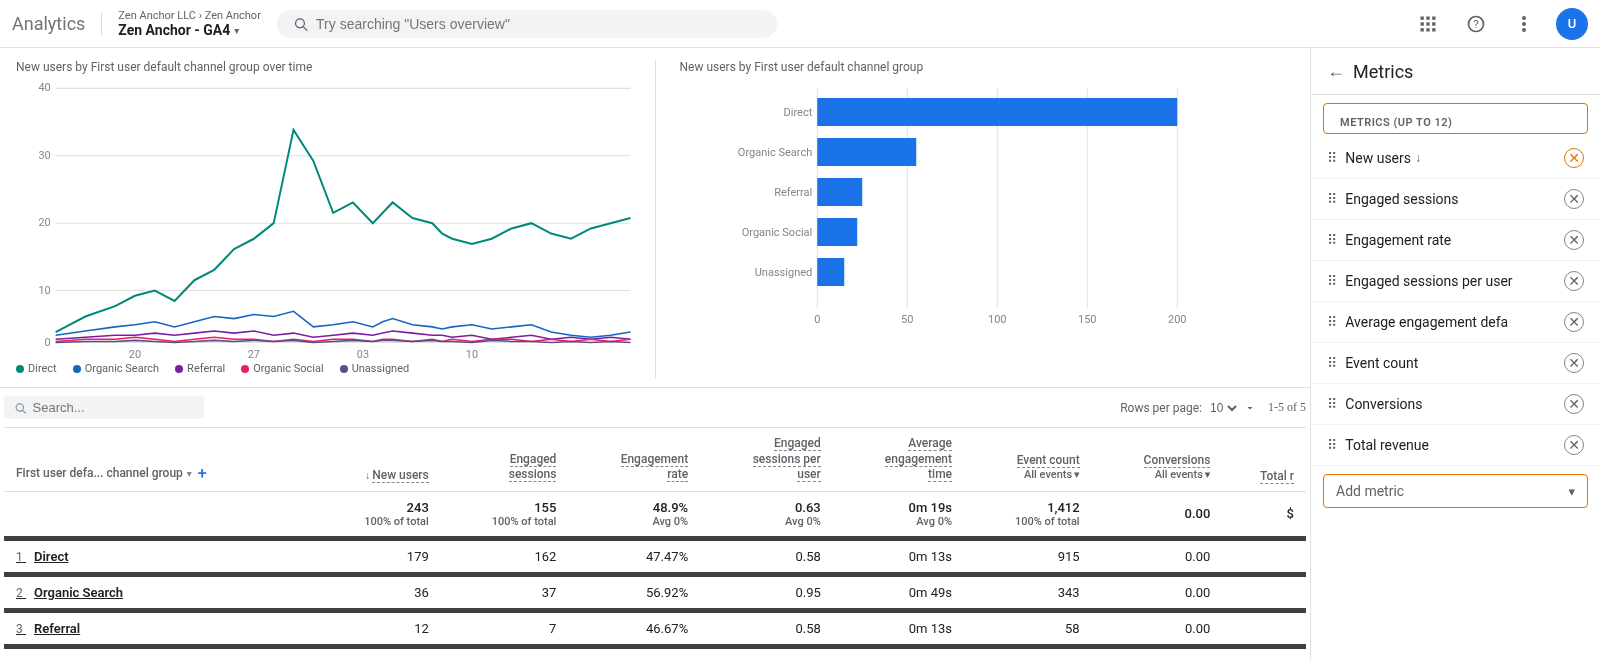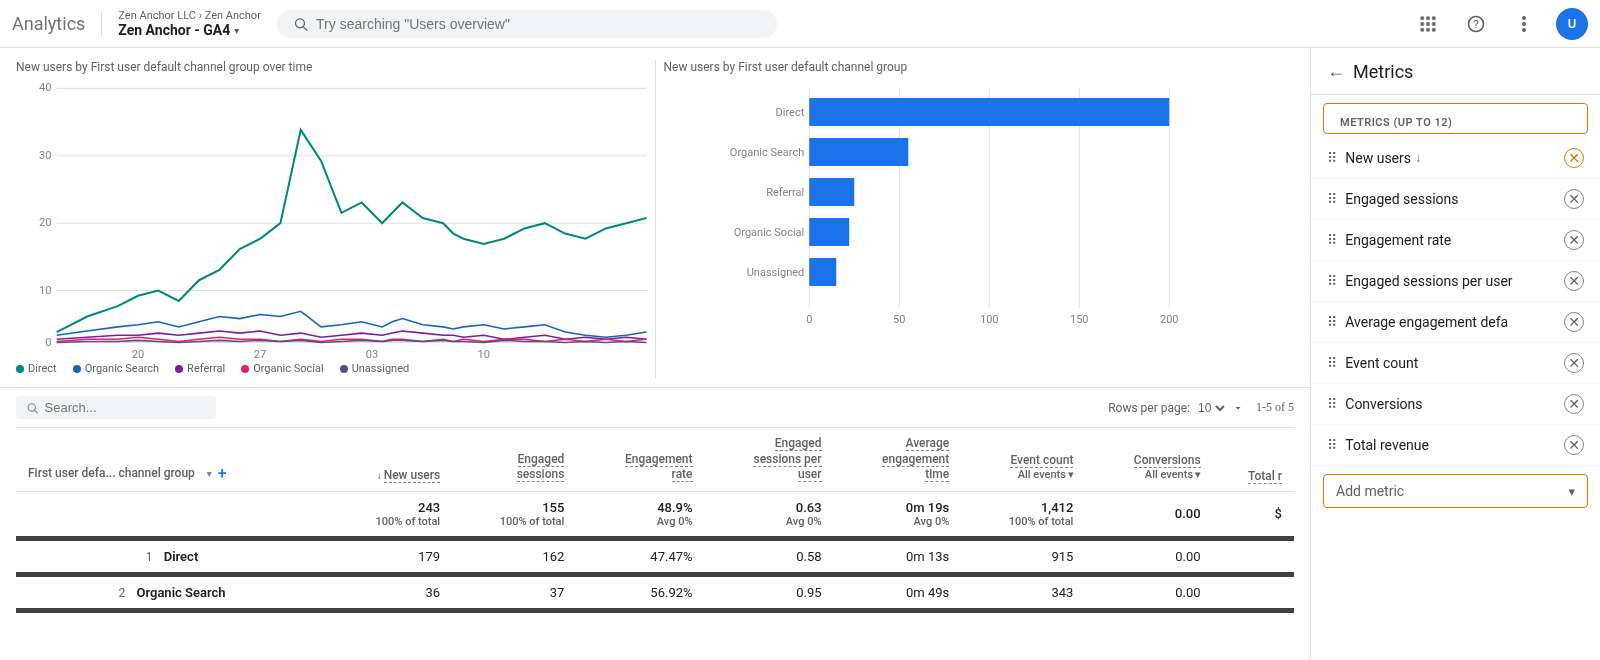--- a/index.html
+++ b/index.html
@@ -19,48 +19,48 @@
     .header-right { margin-left: auto; display: flex; align-items: center; gap: 16px; }
     .icon-btn { width: 32px; height: 32px; display: flex; align-items: center; justify-content: center; border-radius: 50%; cursor: pointer; color: #5f6368; }
     .avatar { width: 32px; height: 32px; border-radius: 50%; background: #1a73e8; color: #fff; display: flex; align-items: center; justify-content: center; font-size: 13px; font-weight: 500; cursor: pointer; }
     
     
     .main { display: flex; height: calc(100vh - 48px); }
     .content { flex: 1; overflow: auto; }
     .sidebar { width: 290px; border-left: 1px solid #e0e0e0; background: #fff; overflow-y: auto; flex-shrink: 0; }
     
     
-    .charts-section { padding: 12px 16px 8px 16px; display: flex; border-bottom: 1px solid #e0e0e0; }
+    .charts-section { padding: 12px 16px 8px 16px; display: flex; gap: 16px; border-bottom: 1px solid #e0e0e0; }
     .chart-container { flex: 1; }
     .chart-title { font-size: 12px; color: #5f6368; margin-bottom: 4px; }
     .line-chart-area { position: relative; height: 280px; }
     .bar-chart-area { height: 280px; }
     
     
     .line-chart-svg { width: 100%; height: 100%; }
     
     
     .legend { display: flex; gap: 16px; padding: 4px 0; flex-wrap: wrap; }
     .legend-item { display: flex; align-items: center; gap: 4px; font-size: 11px; color: #5f6368; }
     .legend-dot { width: 8px; height: 8px; border-radius: 50%; }
     
     
-    .table-section { padding: 0 16px; }
+    .table-section { padding: 0 4px; }
     .table-toolbar { display: flex; align-items: center; padding: 8px 0; gap: 8px; border-bottom: 1px solid #e0e0e0; }
     .table-search { display: flex; align-items: center; gap: 6px; background: #f1f3f4; border-radius: 4px; padding: 4px 10px; width: 200px; }
     .table-search input { border: none; background: transparent; outline: none; font-size: 13px; width: 100%; }
     .rows-per-page { display: flex; align-items: center; gap: 4px; margin-left: auto; font-size: 12px; color: #5f6368; }
     .rows-select { border: none; outline: none; font-size: 12px; color: #5f6368; cursor: pointer; background: transparent; }
     
     
     .data-table { width: 100%; border-collapse: collapse; font-size: 13px; }
     .data-table th { font-size: 12px; color: #5f6368; font-weight: 500; padding: 8px 12px; text-align: right; border-bottom: 1px solid #e0e0e0; white-space: nowrap; vertical-align: bottom; }
     .data-table th.left { text-align: left; }
     .data-table td { padding: 8px 12px; text-align: right; border-bottom: 5px solid #404040; }
-    .data-table td.left { text-align: center; }
+    .data-table td.left { text-align: left; text-decoration: underline; }
     .data-table tr.total-row td { font-weight: 500; }
     .th-with-icon { display: flex; align-items: center; gap: 2px; justify-content: flex-end; }
     .th-underline { border-bottom: 1px dashed #80868b; }
     .sort-icon { font-size: 10px; color: #5f6368; }
     .dropdown-tag { display: flex; align-items: center; gap: 2px; font-size: 11px; color: #5f6368; }
     .row-num { color: #5f6368; font-size: 12px; }
     .bold { font-weight: 600; }
     
     
     .metrics-header { display: flex; align-items: center; gap: 8px; padding: 12px 16px; border-bottom: 1px solid #e0e0e0; }
@@ -72,21 +72,21 @@
     .metric-name { flex: 1; font-size: 14px; color: #202124; }
     .metric-name.with-sort { display: flex; align-items: center; gap: 4px; }
     .metric-remove { color: #5f6368; cursor: pointer; font-size: 14px; width: 20px; height: 20px; display: flex; align-items: center; justify-content: center; border-radius: 50%; border: 1px solid #80868b; }
     .metric-remove.first { border-color: #e37400; color: #e37400; }
     .add-metric-box { margin: 8px 12px; border: 1.5px solid #e37400; border-radius: 4px; padding: 8px 12px; display: flex; align-items: center; justify-content: space-between; cursor: pointer; }
     .add-metric-text { font-size: 14px; color: #5f6368; }
     .add-metric-arrow { color: #5f6368; }
     .chart-divider { width: 1px; background: #e0e0e0; margin: 0 8px; }
     .first-col-header { display: flex; align-items: center; gap: 6px; }
     .add-col-btn { color: #1a73e8; cursor: pointer; font-size: 16px; }
-    .col-dropdown { display: flex; align-items: center; gap: 12px; cursor: pointer; }
+    .col-dropdown { display: flex; align-items: center; gap: 4px; cursor: pointer; }
     .col-chevron { font-size: 10px; color: #80868b; }
   </style>
 </head>
 <body>
 
 <div class="header">
   <div class="header-brand">
     <span class="analytics-logo">Analytics</span>
   </div>
   <div class="header-divider"></div>
@@ -384,20 +384,34 @@
             <td>36</td>
             <td>37</td>
             <td>56.92%</td>
             <td>0.95</td>
             <td>0m 49s</td>
             <td>343</td>
             <td>0.00</td>
             <td></td>
           </tr>
 
+          <tr>
+            <td class="left">
+              <span class="row-num">3</span>
+              <span class="bold" style="margin-left:8px;">Referral</span>
+            </td>
+            <td>12</td>
+            <td>7</td>
+            <td>46.67%</td>
+            <td>0.58</td>
+            <td>0m 13s</td>
+            <td>58</td>
+            <td>0.00</td>
+            <td></td>
+          </tr>
         </tbody>
       </table>
     </div>
   </div>
 
   <div class="sidebar">
     <div class="metrics-header">
       <span class="back-btn">←</span>
       <span class="metrics-title">Metrics</span>
     </div>

